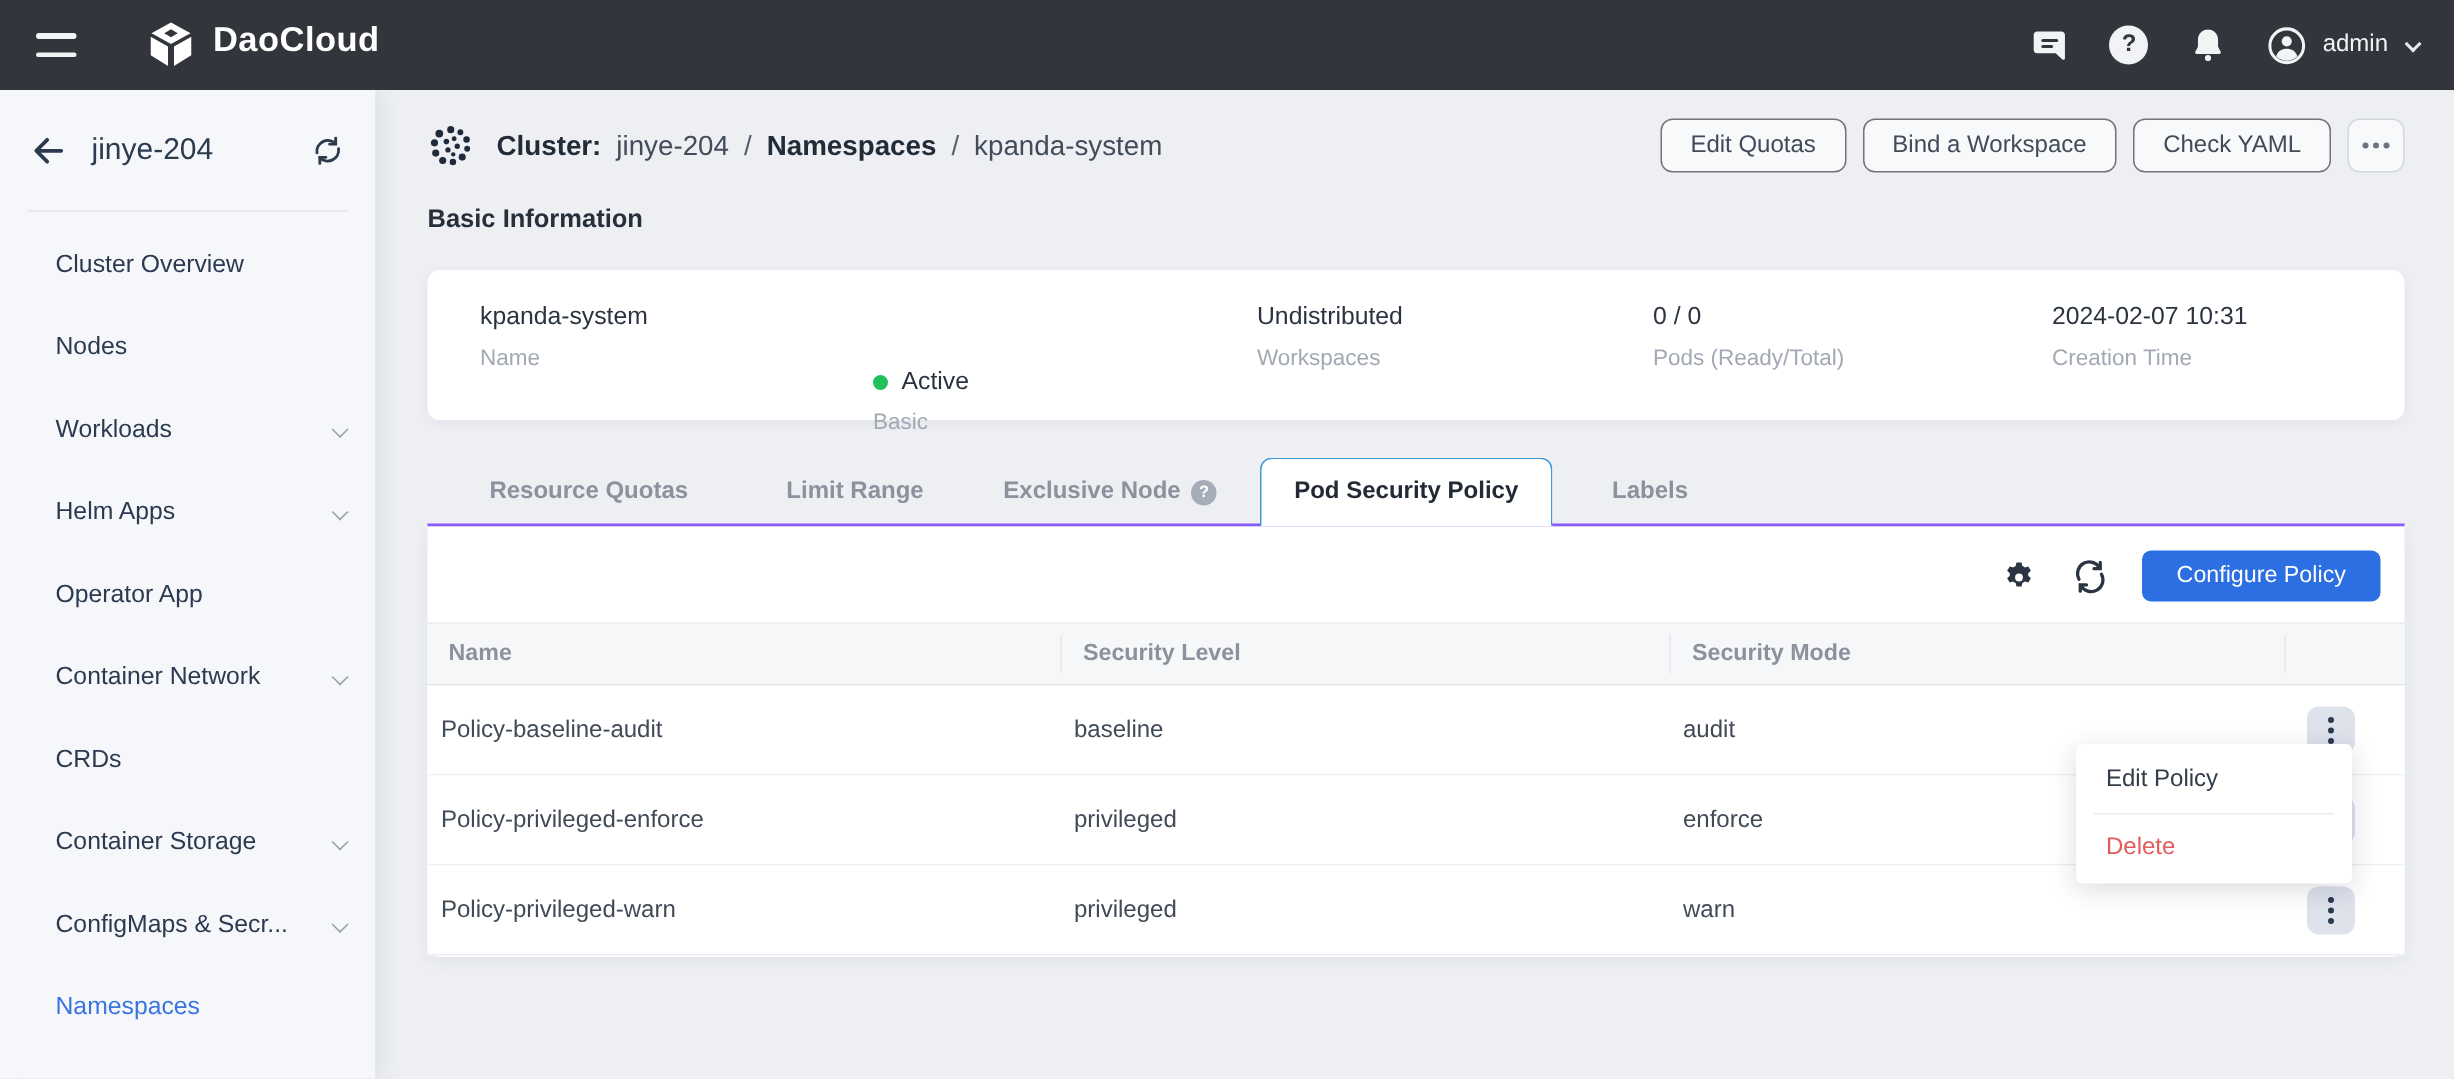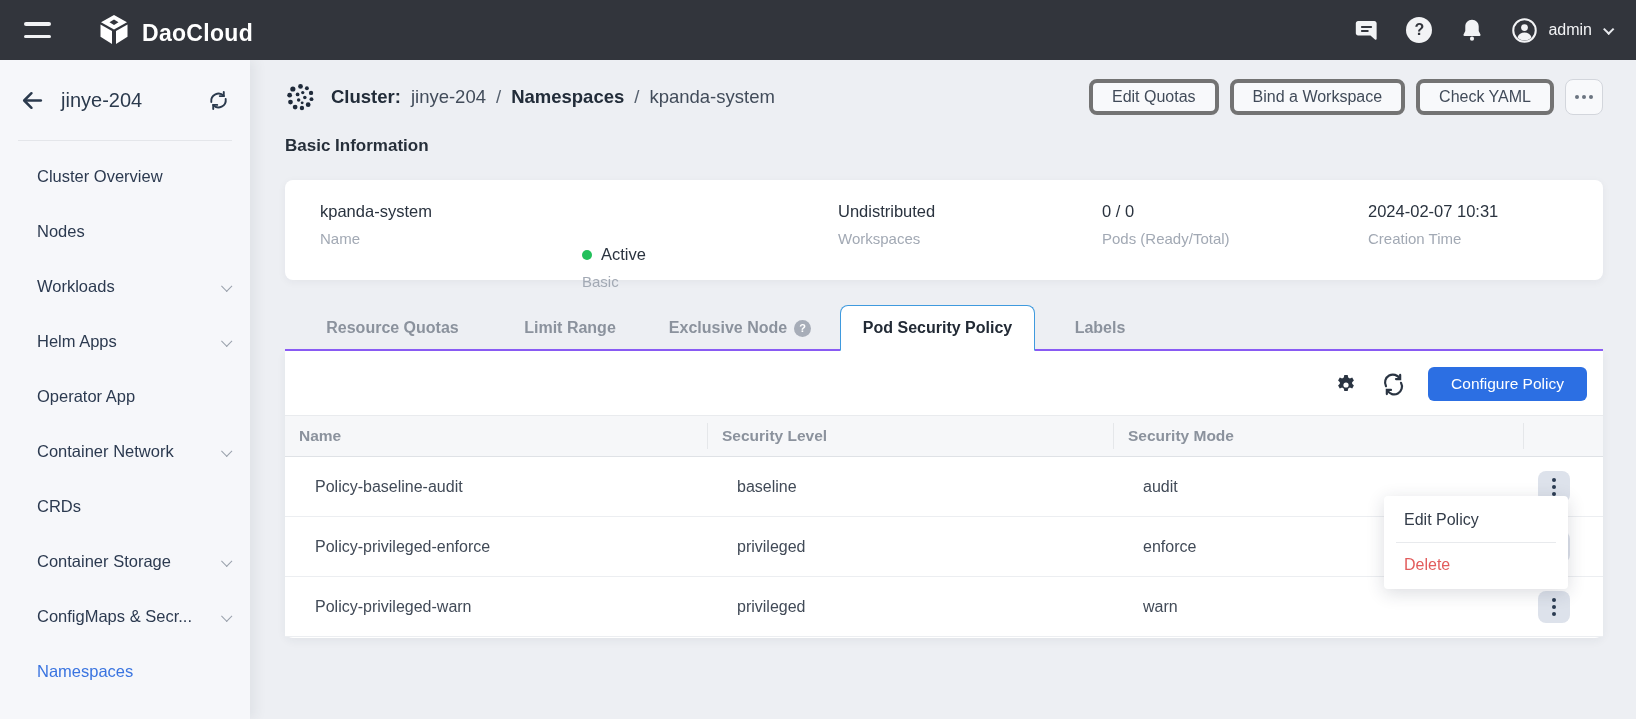--- a/index.html
+++ b/index.html
@@ -5,21 +5,21 @@
   * { margin:0; padding:0; box-sizing:border-box; }
   html,body { width:1636px; height:719px; overflow:hidden; background:#edeff3;
               font-family:"Liberation Sans", sans-serif; }
   .page { position:relative; width:1636px; height:719px; background:#edeff3; }
 
   
   .topbar { position:absolute; top:0; left:0; width:1636px; height:60px;
             background:#32353c; display:flex; align-items:center; padding:0 24px; z-index:50; }
   .hamburger { width:27px; height:16px; display:flex; flex-direction:column; justify-content:space-between; cursor:pointer; }
   .hamburger span { display:block; height:3.5px; background:#f2f3f5; border-radius:2px; }
-  .brand { display:flex; align-items:flex-end; gap:11px; margin-left:46px; }
+  .brand { display:flex; align-items:flex-start; gap:11px; margin-left:46px; }
   .brand-name { color:#ffffff; font-size:23px; font-weight:700; letter-spacing:.3px; }
   .topbar-right { margin-left:auto; display:flex; align-items:center; gap:26px; }
   .tb-icon { width:27px; height:27px; display:flex; align-items:center; justify-content:center; }
   .help-circle { width:26px; height:26px; border-radius:50%; background:#f2f3f5; color:#32353c;
                  font-weight:700; font-size:16px; display:flex; align-items:center; justify-content:center; }
   .user-wrap { display:flex; align-items:center; gap:10px; color:#f2f3f5; }
   .user-name { font-size:16px; color:#f2f3f5; }
   .chev { display:inline-block; width:8px; height:8px; border-right:2px solid currentColor;
           border-bottom:2px solid currentColor; transform:rotate(45deg) translateY(-1px); }
   .chev-white { color:#e8eaee; margin-left:2px; }
@@ -41,21 +41,21 @@
   .main { position:absolute; top:60px; left:250px; width:1386px; height:659px; }
 
   .crumb-row { position:absolute; top:18px; left:35px; width:1318px; height:38px;
                display:flex; align-items:center; }
   .crumb-icon { margin-right:15px; }
   .crumb { font-size:18.5px; color:#424c5a; display:flex; align-items:center; gap:10px; white-space:nowrap; }
   .crumb .bold { color:#222c39; font-weight:700; }
   .crumb .sep { color:#55606e; }
 
   .action-btns { margin-left:auto; display:flex; align-items:center; gap:11px; }
-  .btn-ghost { height:36px; padding:0 19px; border:4px solid #737373; border-radius:8px;
+  .btn-ghost { height:36px; padding:0 19px; border:1px solid #737373; border-radius:8px;
                background:#f8f9fb; color:#414b59; font-size:16px; display:flex; align-items:center; cursor:pointer; }
   .btn-more { width:38px; height:36px; border:1px solid #d3d6dc; border-radius:8px; background:#f8f9fb;
               display:flex; align-items:center; justify-content:center; gap:3px; cursor:pointer; }
   .btn-more i { width:4px; height:4px; border-radius:50%; background:#6b7480; }
 
   .section-title { position:absolute; top:76px; left:35px; font-size:17px; font-weight:700; color:#262f3a; }
 
   .info-card { position:absolute; top:120px; left:35px; width:1318px; height:100px; background:#fff;
                border-radius:8px; box-shadow:0 2px 8px rgba(35,45,60,.05); }
   .info-field { position:absolute; top:22px; }
@@ -86,21 +86,21 @@
                  display:flex; align-items:center; justify-content:center; font-family:inherit; }
 
   .table { position:absolute; top:64px; left:0; width:1318px; }
   .thead { display:flex; height:42px; background:#f6f7f9; border-top:1px solid #e9ebee;
            border-bottom:1px solid #dfe2e6; align-items:center; }
   .th { font-size:15.5px; color:#8b929d; font-weight:600; padding-left:14px; height:26px;
         display:flex; align-items:center; border-left:1px solid #e5e7ea; }
   .th:first-child { border-left:none; }
   .c0 { width:422px; } .c1 { width:406px; } .c2 { width:410px; } .c3 { width:80px; }
   .trow { display:flex; height:60px; align-items:center; border-bottom:1px solid #eceef1; background:#fff; }
-  .td { font-size:16px; color:#414a57; padding-left:30px; }
+  .td { font-size:16px; color:#414a57; padding-left:9px; }
   .kebab { width:32px; height:32px; margin-left:15px; border-radius:8px; background:#dde2eb;
            display:flex; flex-direction:column; align-items:center; justify-content:center; gap:3px; cursor:pointer; }
   .kebab i { width:4px; height:4px; border-radius:50%; background:#2b3b52; }
 
   
   .ctx-menu { position:absolute; top:436px; left:1134px; width:184px; background:#fff; border-radius:4px;
               box-shadow:0 4px 18px rgba(30,40,60,.16); z-index:30; padding:2px 0; }
   .ctx-item { height:44px; display:flex; align-items:center; padding-left:20px; font-size:16px;
               color:#333c49; cursor:pointer; }
   .ctx-item.danger { color:#e25c5c; }

